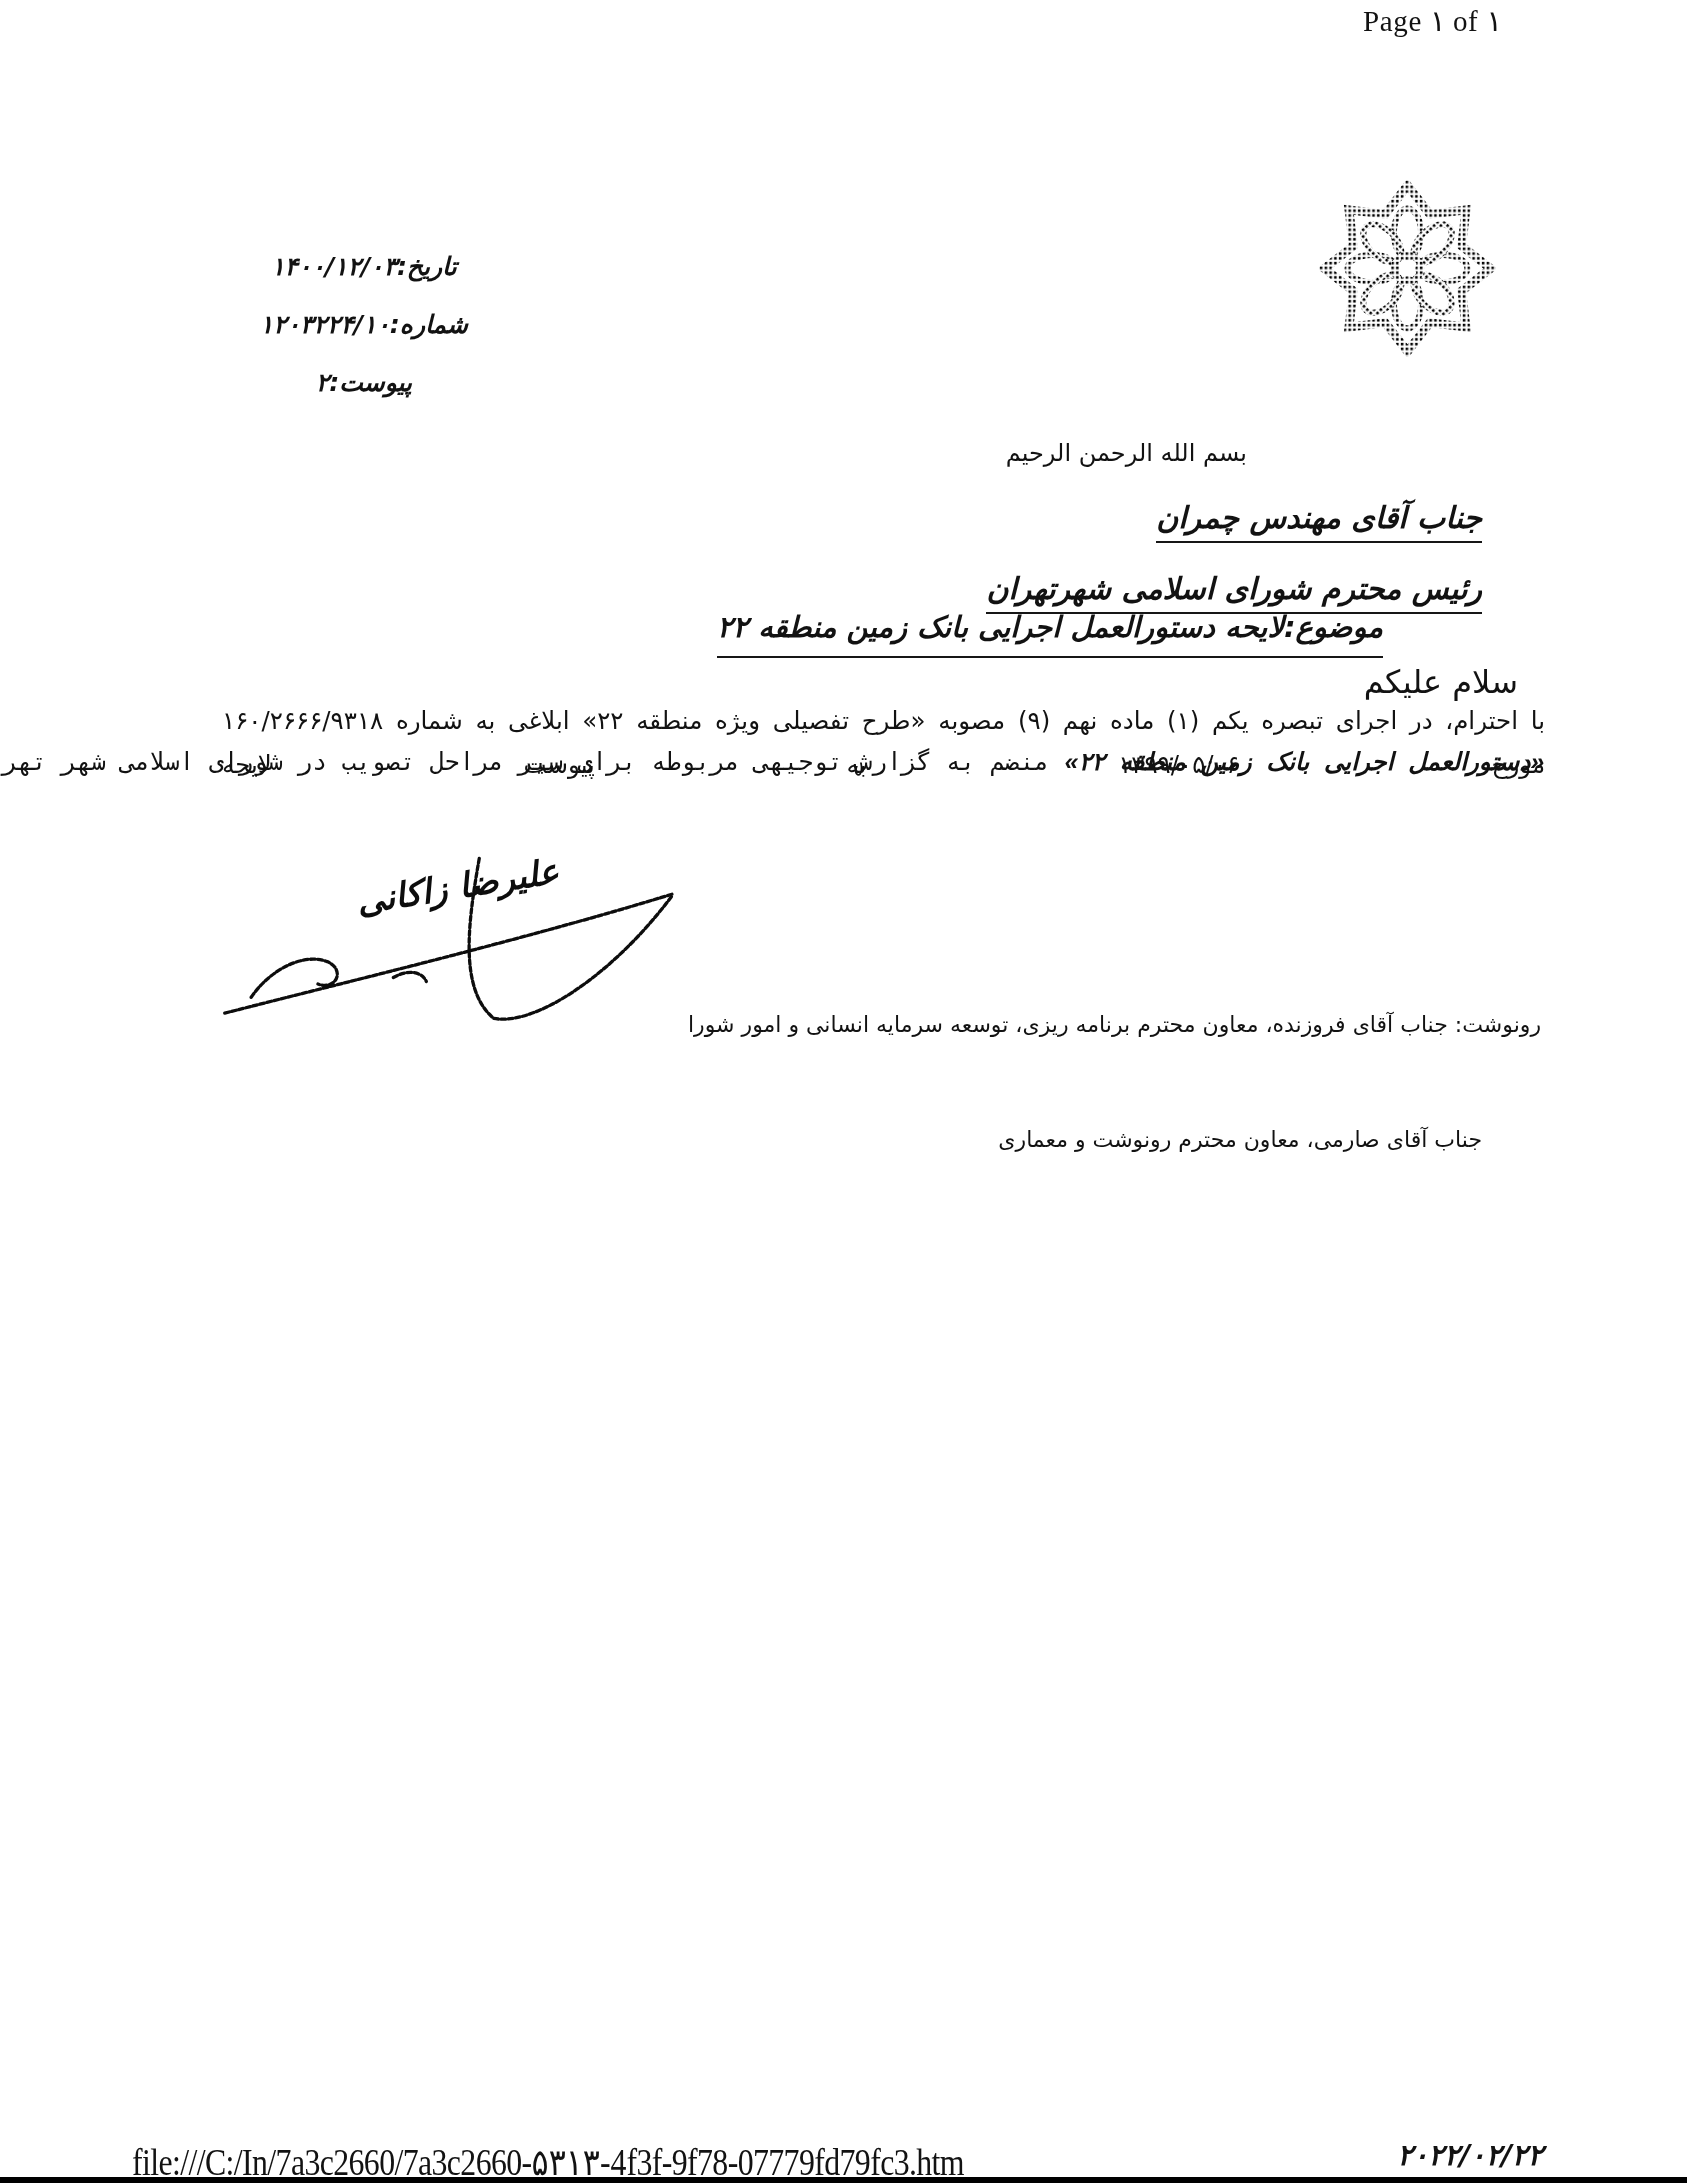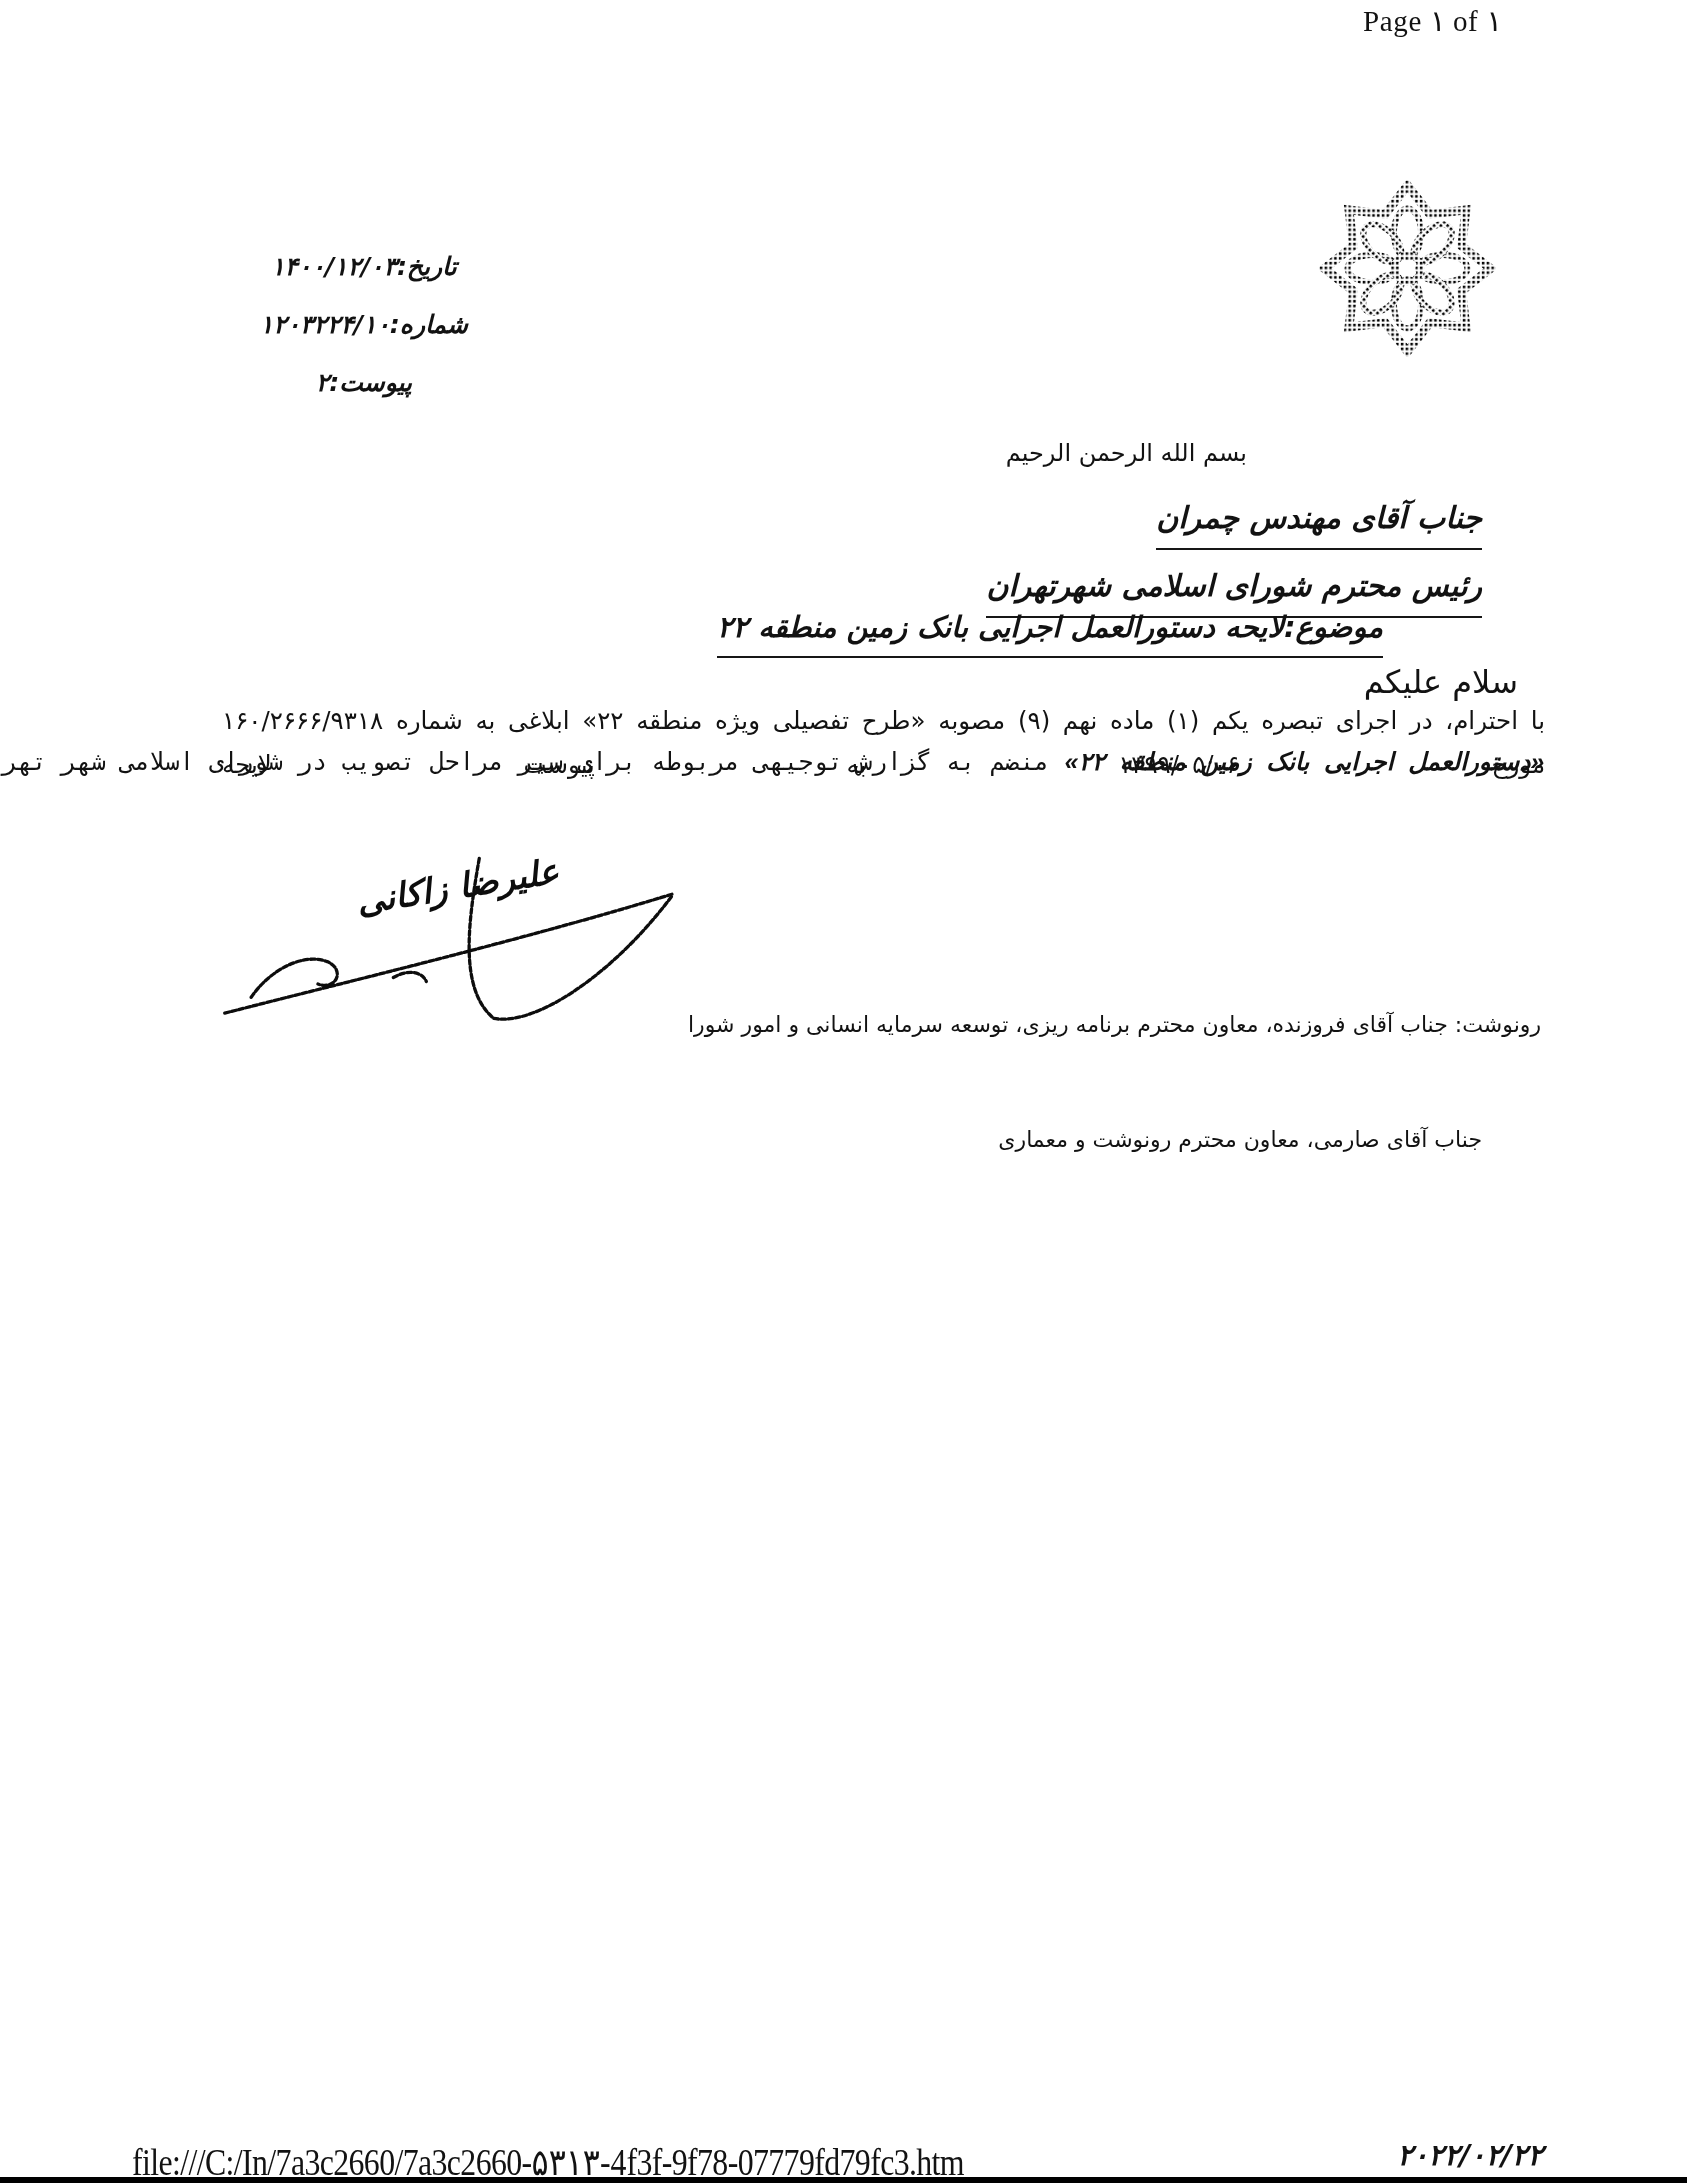--- a/index.html
+++ b/index.html
@@ -19,21 +19,21 @@
   .meta-block{top:238px;right:1219px;text-align:center;font-size:25px;line-height:58px;white-space:nowrap;}
 
   
   .emblem{top:180px;left:1319px;width:177px;height:177px;}
 
   
   .bismillah{top:439px;right:440px;font-size:24px;white-space:nowrap;}
 
   
   .recipient{top:500px;right:205px;text-align:right;font-size:30px;white-space:nowrap;}
-  .recipient .line{display:inline-block;border-bottom:2.6px solid #161616;padding-bottom:13px;margin-bottom:18px;}
+  .recipient .line{display:inline-block;border-bottom:2.6px solid #161616;padding-bottom:6px;margin-bottom:28px;}
   .recipient .row{display:block;}
 
   
   .subject{top:610px;right:304px;font-size:29px;white-space:nowrap;}
   .subject .line{display:inline-block;border-bottom:2.6px solid #161616;padding-bottom:12px;}
 
   
   .salutation{top:663px;right:169px;font-size:32px;white-space:nowrap;}
 
   

